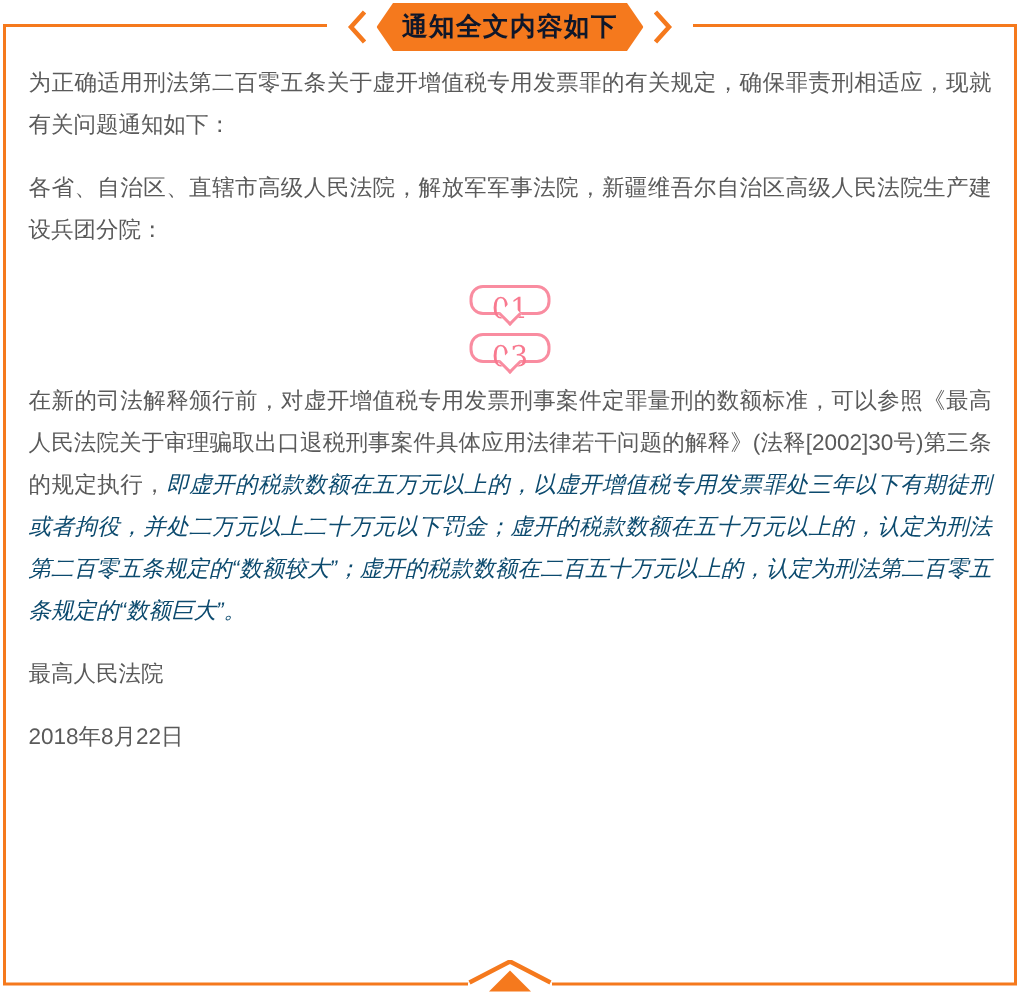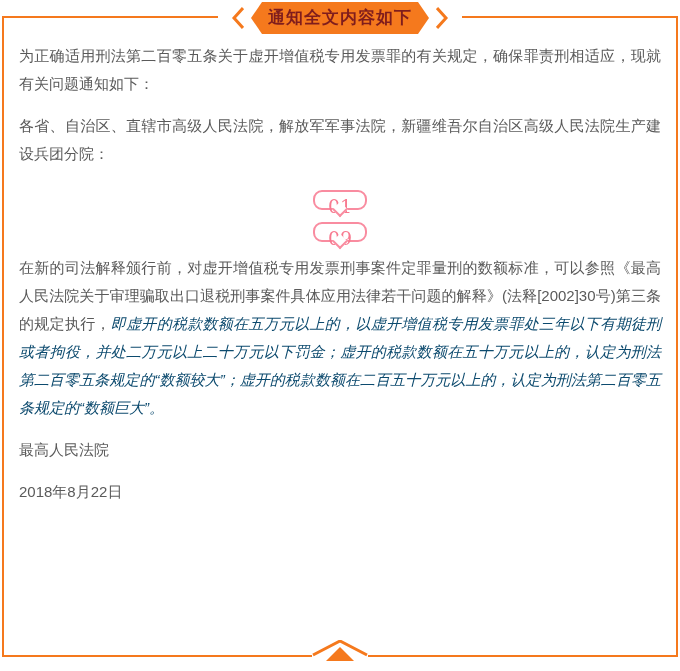--- a/index.html
+++ b/index.html
@@ -14,21 +14,21 @@
   }
   
   .banner {
     position:absolute; top:-18px; left:50%; transform:translateX(-50%);
     height:36px; display:flex; align-items:center;
     background:#ffffff; padding:0 6px; z-index:3; white-space:nowrap;
   }
   .chev { display:block; margin:0 7px; }
   .hex {
     height:32px; line-height:32px; padding:0 17px;
-    background:#f5791d; color:#7f1d1d;
+    background:#f5791d; color:#0f172a;
     font-size:17px; font-weight:bold; letter-spacing:1px;
     clip-path:polygon(11px 0, calc(100% - 11px) 0, 100% 50%,
                       calc(100% - 11px) 100%, 11px 100%, 0 50%);
   }
   
   .content {
     position:absolute; left:0; right:0; top:0; bottom:0;
     padding:24px 15px 0 15px;
     font-size:15px; line-height:28px; color:#5a5a5a;
     text-align:justify;
@@ -75,21 +75,21 @@
 
   <div class="content">
 
     <p class="para">为正确适用刑法第二百零五条关于虚开增值税专用发票罪的有关规定，确保罪责刑相适应，现就有关问题通知如下：</p>
 
     <p class="para salutation">各省、自治区、直辖市高级人民法院，解放军军事法院，新疆维吾尔自治区高级人民法院生产建设兵团分院：</p>
 
     <div class="num-badge">01</div>
 
 
-    <div class="num-badge">09</div>
+    <div class="num-badge">03</div>
 
     <p class="para"><span>在新的司法解释颁行前，对虚开增值税专用发票刑事案件定罪量刑的数额标准，可以参照《最高人民法院关于审理骗取出口退税刑事案件具体应用法律若干问题的解释》(法释[2002]30号)第三条的规定执行，</span><span class="hl">即虚开的税款数额在五万元以上的，以虚开增值税专用发票罪处三年以下有期徒刑或者拘役，并处二万元以上二十万元以下罚金；虚开的税款数额在五十万元以上的，认定为刑法第二百零五条规定的“数额较大”；虚开的税款数额在二百五十万元以上的，认定为刑法第二百零五条规定的“数额巨大”。</span></p>
 
 
     <p class="para sig">最高人民法院</p>
 
     <p class="para sig">2018年8月22日</p>
 
   </div>
 

